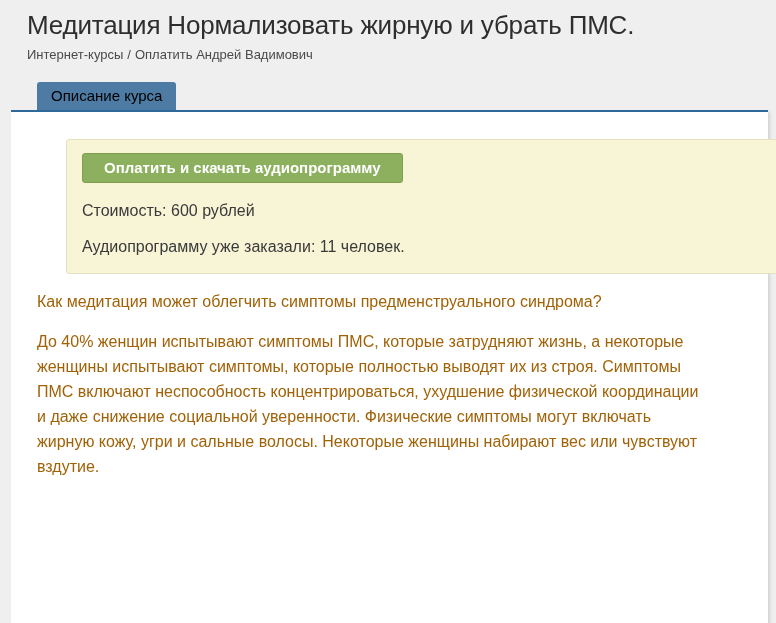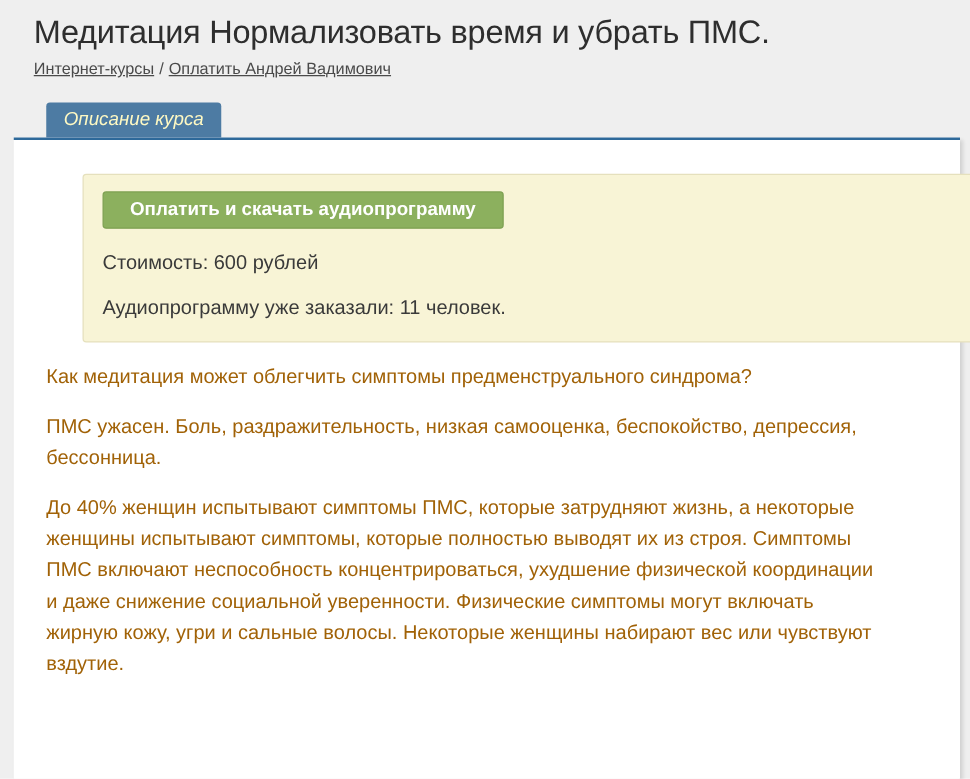--- a/index.html
+++ b/index.html
@@ -20,21 +20,20 @@
     letter-spacing: -0.2px;
     line-height: 32px;
   }
   .breadcrumb {
     margin-top: 6px;
     font-size: 13px;
     color: #4a4a4a;
   }
   .breadcrumb a {
     color: #4a4a4a;
-    text-decoration: underline;
     cursor: pointer;
     text-align: center;
   }
   .breadcrumb .sep { margin: 0 4px; color: #4a4a4a; }
 
   .tabs {
     display: flex;
     align-items: flex-end;
     gap: 5px;
     margin: 20px 0 0 37px;
@@ -50,23 +49,22 @@
     border-bottom: none;
     border-radius: 3px 3px 0 0;
     font-size: 15px;
     color: #44719d;
     cursor: pointer;
     white-space: nowrap;
   }
   .tab.active {
     background: #4d7ba3;
     border: none;
-    color: #fef9c3;
+    color: #000000;
     line-height: 28px;
-    font-style: italic;
   }
   .tab .count { color: #84a8c9; margin-left: 5px; }
 
   .panel {
     margin: 0 8px 0 11px;
     background: #ffffff;
     border-top: 2px solid #2e699a;
     height: 518px;
     padding: 27px 20px 20px 26px;
     box-shadow: 2px 2px 3px rgba(0,0,0,0.12);
@@ -106,21 +104,21 @@
     font-size: 16px;
     line-height: 25px;
     color: #a16207;
     white-space: pre-line;
   }
 </style>
 </head>
 <body>
 
 <header class="page-header">
-  <h1 class="page-title">Медитация Нормализовать время и убрать ПМС.</h1>
+  <h1 class="page-title">Медитация Нормализовать жирную и убрать ПМС.</h1>
   <nav class="breadcrumb">
     <a>Интернет-курсы</a><span class="sep">/</span><a>Оплатить Андрей Вадимович</a>
   </nav>
 </header>
 
 <div class="tabs">
   <div class="tab active">
     <span>Описание курса</span>
   </div>
 </div>
@@ -128,22 +126,20 @@
 <div class="panel">
 
   <div class="offer-box">
     <button class="buy-btn">Оплатить и скачать аудиопрограмму</button>
     <p>Стоимость: 600 рублей</p>
     <p>Аудиопрограмму уже заказали: 11 человек.</p>
   </div>
 
   <div class="body-text">
     <p>Как медитация может облегчить симптомы предменструального синдрома?</p>
-    <p>ПМС ужасен. Боль, раздражительность, низкая самооценка, беспокойство, депрессия,
-бессонница.</p>
     <p>До 40% женщин испытывают симптомы ПМС, которые затрудняют жизнь, а некоторые
 женщины испытывают симптомы, которые полностью выводят их из строя. Симптомы
 ПМС включают неспособность концентрироваться, ухудшение физической координации
 и даже снижение социальной уверенности. Физические симптомы могут включать
 жирную кожу, угри и сальные волосы. Некоторые женщины набирают вес или чувствуют
 вздутие.</p>
   </div>
 
 </div>
 

